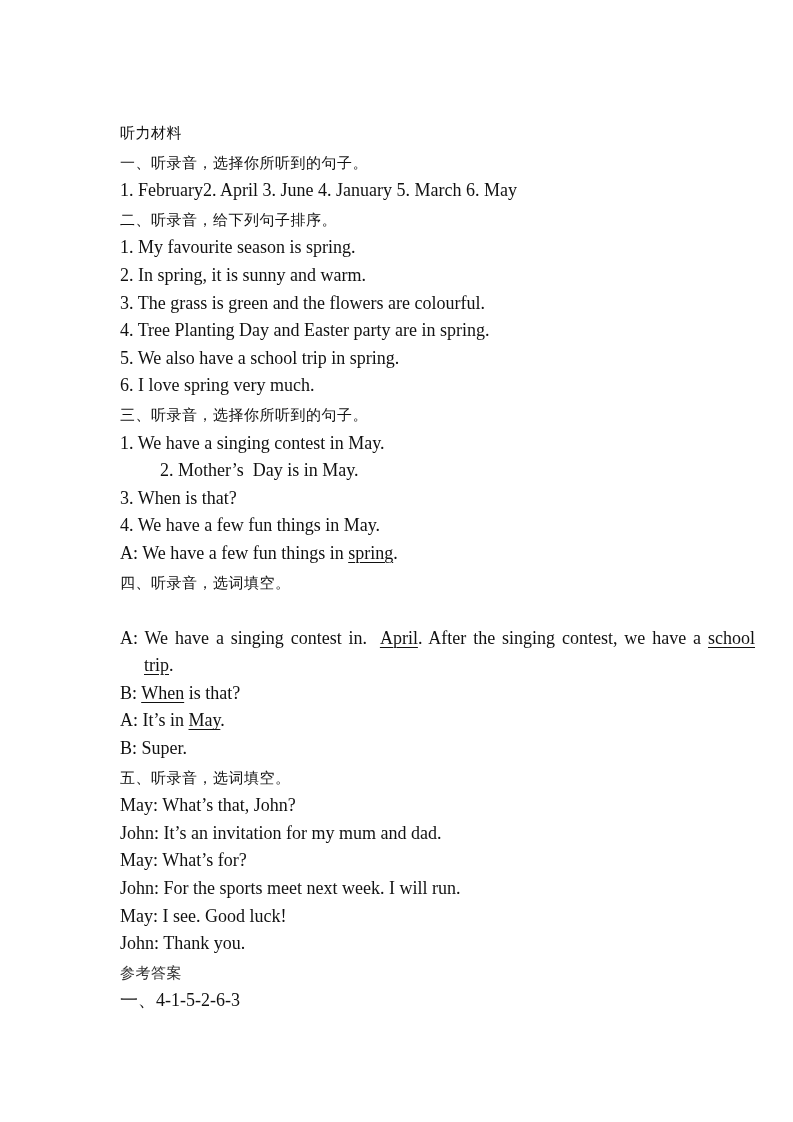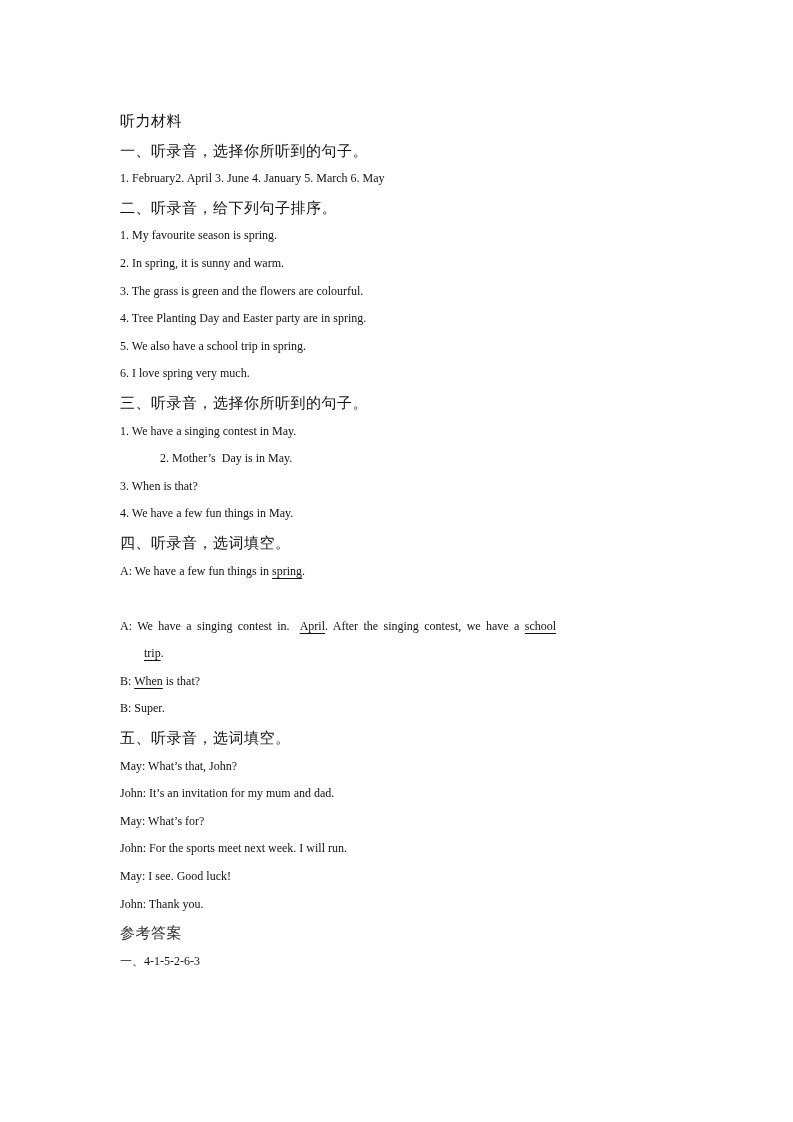--- a/index.html
+++ b/index.html
@@ -1,19 +1,19 @@
 <!DOCTYPE html>
 <html><head>
   <meta charset="utf-8">
   <style>
     html, body { margin: 0; padding: 0; background: #ffffff; }
     body { width: 793px; height: 1122px; position: relative; overflow: hidden;
       font-family: "Liberation Serif", "DejaVu Serif", serif; color: #111; }
-    .page { position: absolute; left: 120px; top: 108px; width: 555px; }
-    .line { font-size: 12px; line-height: 27.6px; white-space: nowrap; }
+    .page { position: absolute; left: 120px; top: 120px; width: 555px; }
+    .line { font-size: 18px; line-height: 27.6px; white-space: nowrap; }
     .cn { font-family: "DejaVu Sans", sans-serif; font-size: 15px; letter-spacing: 0.5px; }
     .cn-head { margin-top: 2px; }
     .u { text-decoration: underline; text-underline-offset: 3px; text-decoration-thickness: 1px; }
     .indent2 { padding-left: 24px; }
     .muted { color: #333; }
   </style>
 </head>
 <body>
 
 <div class="page">
@@ -29,31 +29,34 @@
   <div class="line">4. Tree Planting Day and Easter party are in spring.</div>
   <div class="line">5. We also have a school trip in spring.</div>
   <div class="line">6. I love spring very much.</div>
 
   <div class="line cn cn-head">三、听录音，选择你所听到的句子。</div>
   <div class="line">1. We have a singing contest in May.</div>
   <div class="line" style="white-space: pre; margin-left: 40px;">2. Mother’s  Day is in May.</div>
   <div class="line">3. When is that?</div>
   <div class="line">4. We have a few fun things in May.</div>
 
-  <div class="line cn cn-head">四、听录音，选词填空。</div>
   <div class="line">
     <span>A: We have a few fun things in </span><span class="u">spring</span><span>.</span>
   </div>
+  <div class="line cn cn-head">四、听录音，选词填空。</div>
   <div class="line" style="word-spacing: 2.4px; white-space: pre; font-family: Liberation Serif, serif;">
 <span>A: We have a singing contest in.  </span><span class="u">April</span><span>. After the singing contest, we have a </span><span class="u">school</span></div>
   <div class="line indent2">
     <span class="u">trip</span><span>.</span>
   </div>
   <div class="line">
     <span>B: </span><span class="u">When</span><span> is that?</span>
+  </div>
+  <div class="line">
+    <span>A: It’s in </span><span class="u">May</span><span>.</span>
   </div>
   <div class="line">B: Super.</div>
 
   <div class="line cn cn-head">五、听录音，选词填空。</div>
   <div class="line">May: What’s that, John?</div>
   <div class="line">John: It’s an invitation for my mum and dad.</div>
   <div class="line">May: What’s for?</div>
   <div class="line">John: For the sports meet next week. I will run.</div>
   <div class="line">May: I see. Good luck!</div>
   <div class="line">John: Thank you.</div>

